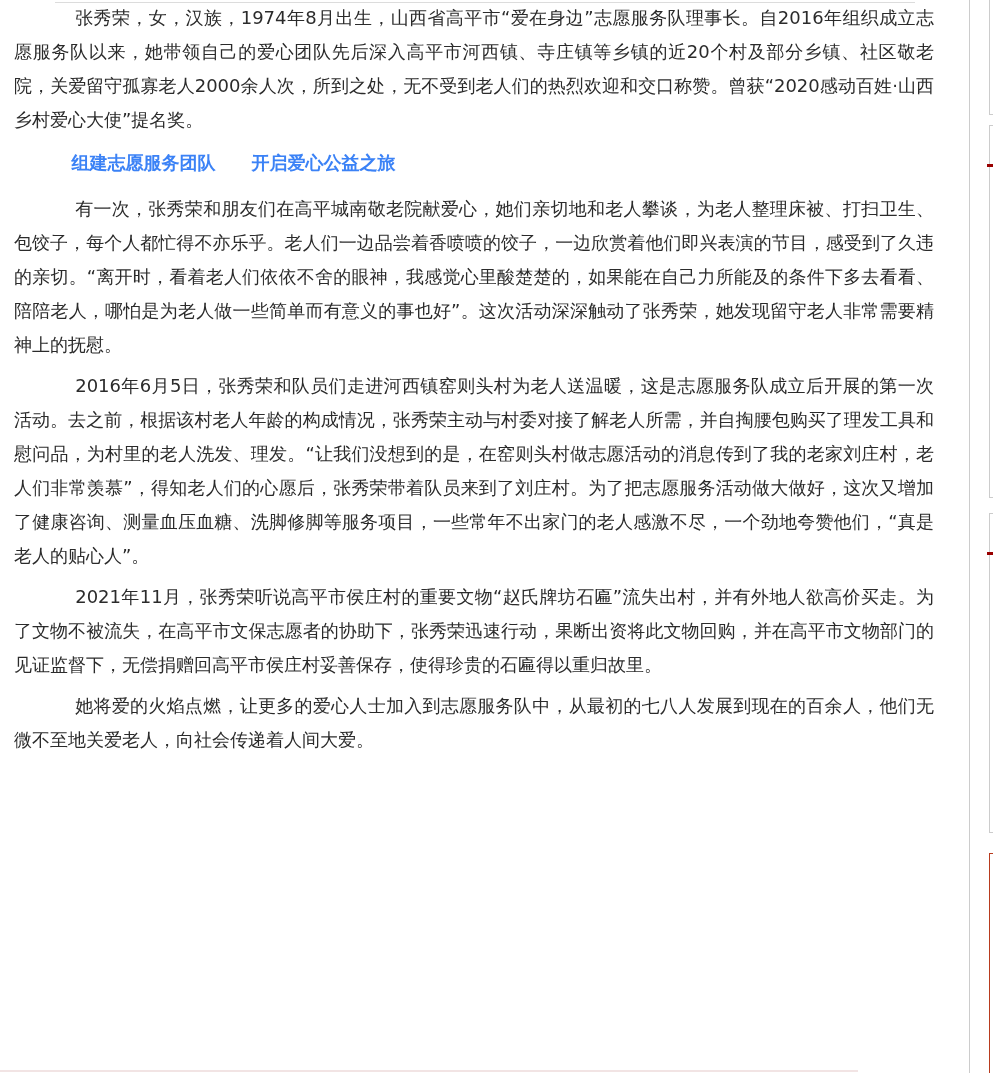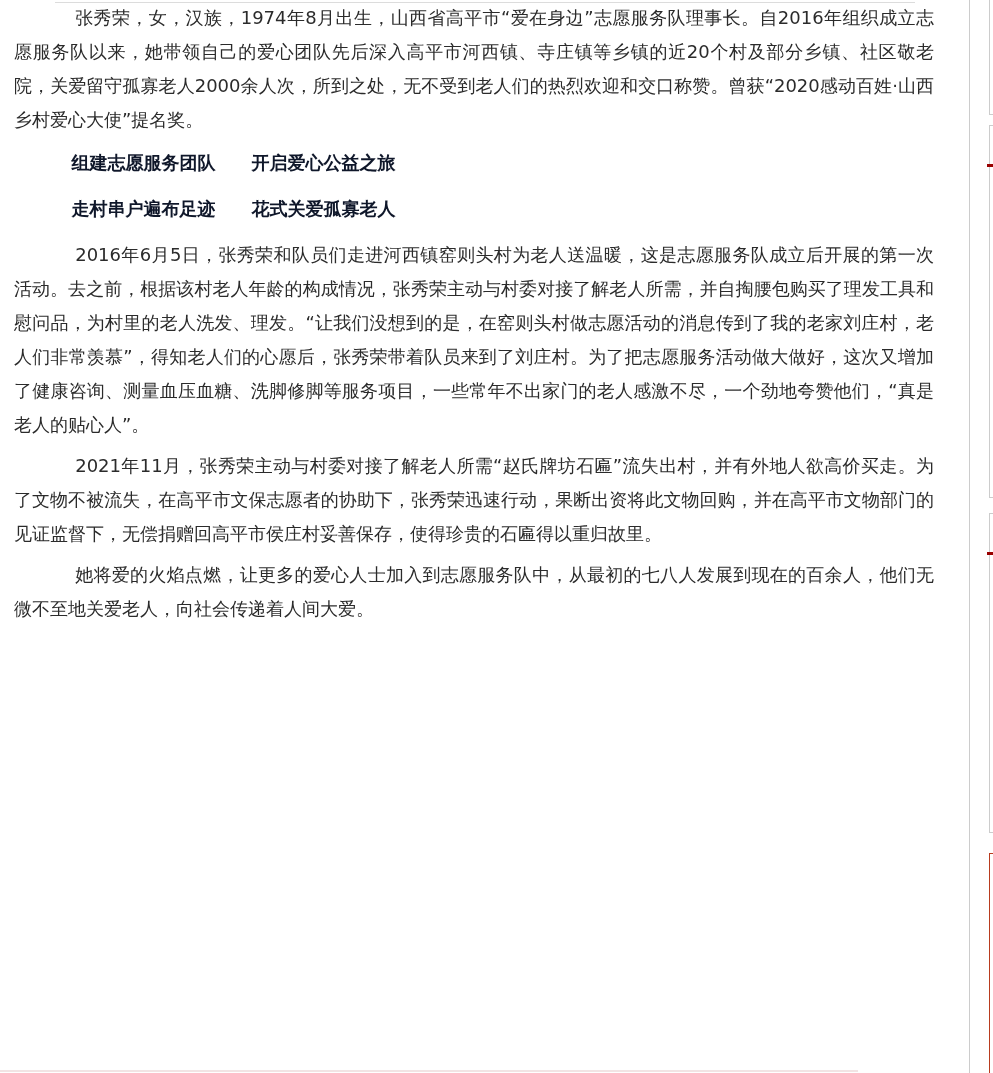--- a/index.html
+++ b/index.html
@@ -22,21 +22,21 @@
     text-align: justify;
   }
   .article .para {
     margin: 0 16px 7px 0;
     text-indent: 3.4em;
   }
   .article .heading {
     margin: 9px 0 12px 0;
     font-weight: bold;
     text-indent: 3.2em;
-    color: #0f172a;
+    color: #3b82f6;
   }
   .top-border {
     position: absolute;
     left: 55px;
     top: 2px;
     width: 860px;
     height: 1px;
   }
   .bottom-line {
     position: absolute;
@@ -77,23 +77,23 @@
   }
 </style>
 </head>
 <body style="background: rgb(255, 255, 255);">
 
 <div class="top-border" style="background: rgb(220, 220, 220);"></div>
 
 <div class="article" style="color: rgb(43, 43, 43);">
     <div class="para">张秀荣，女，汉族，1974年8月出生，山西省高平市“爱在身边”志愿服务队理事长。自2016年组织成立志愿服务队以来，她带领自己的爱心团队先后深入高平市河西镇、寺庄镇等乡镇的近20个村及部分乡镇、社区敬老院，关爱留守孤寡老人2000余人次，所到之处，无不受到老人们的热烈欢迎和交口称赞。曾获“2020感动百姓·山西乡村爱心大使”提名奖。</div>
     <div class="heading">组建志愿服务团队　　开启爱心公益之旅</div>
-    <div class="heading">走村串户遍布足迹　　花式关爱孤寡老人</div>
+    <div class="para">有一次，张秀荣和朋友们在高平城南敬老院献爱心，她们亲切地和老人攀谈，为老人整理床被、打扫卫生、包饺子，每个人都忙得不亦乐乎。老人们一边品尝着香喷喷的饺子，一边欣赏着他们即兴表演的节目，感受到了久违的亲切。“离开时，看着老人们依依不舍的眼神，我感觉心里酸楚楚的，如果能在自己力所能及的条件下多去看看、陪陪老人，哪怕是为老人做一些简单而有意义的事也好”。这次活动深深触动了张秀荣，她发现留守老人非常需要精神上的抚慰。</div>
     <div class="para">2016年6月5日，张秀荣和队员们走进河西镇窑则头村为老人送温暖，这是志愿服务队成立后开展的第一次活动。去之前，根据该村老人年龄的构成情况，张秀荣主动与村委对接了解老人所需，并自掏腰包购买了理发工具和慰问品，为村里的老人洗发、理发。“让我们没想到的是，在窑则头村做志愿活动的消息传到了我的老家刘庄村，老人们非常羡慕”，得知老人们的心愿后，张秀荣带着队员来到了刘庄村。为了把志愿服务活动做大做好，这次又增加了健康咨询、测量血压血糖、洗脚修脚等服务项目，一些常年不出家门的老人感激不尽，一个劲地夸赞他们，“真是老人的贴心人”。</div>
-    <div class="para">2021年11月，张秀荣主动与村委对接了解老人所需“赵氏牌坊石匾”流失出村，并有外地人欲高价买走。为了文物不被流失，在高平市文保志愿者的协助下，张秀荣迅速行动，果断出资将此文物回购，并在高平市文物部门的见证监督下，无偿捐赠回高平市侯庄村妥善保存，使得珍贵的石匾得以重归故里。</div>
+    <div class="para">2021年11月，张秀荣听说高平市侯庄村的重要文物“赵氏牌坊石匾”流失出村，并有外地人欲高价买走。为了文物不被流失，在高平市文保志愿者的协助下，张秀荣迅速行动，果断出资将此文物回购，并在高平市文物部门的见证监督下，无偿捐赠回高平市侯庄村妥善保存，使得珍贵的石匾得以重归故里。</div>
     <div class="para">她将爱的火焰点燃，让更多的爱心人士加入到志愿服务队中，从最初的七八人发展到现在的百余人，他们无微不至地关爱老人，向社会传递着人间大爱。</div>
   </div>
 
 <div class="bottom-line" style="background: rgb(242, 228, 228);"></div>
 
 <div class="page-divider" style="background: rgb(204, 204, 204);"></div>
 
 <div class="sidebar">
     <div class="panel" style="top: -12px; height: 127px; border-color: rgb(204, 204, 204);"></div>
     <div class="panel" style="top: 125px; height: 373px; border-color: rgb(204, 204, 204);">

